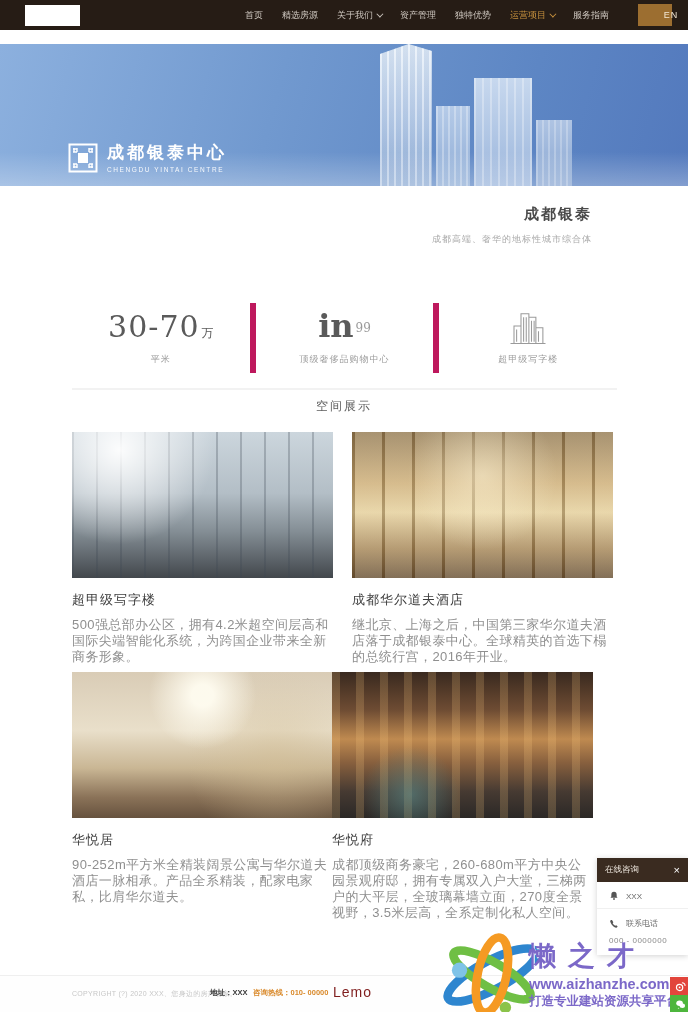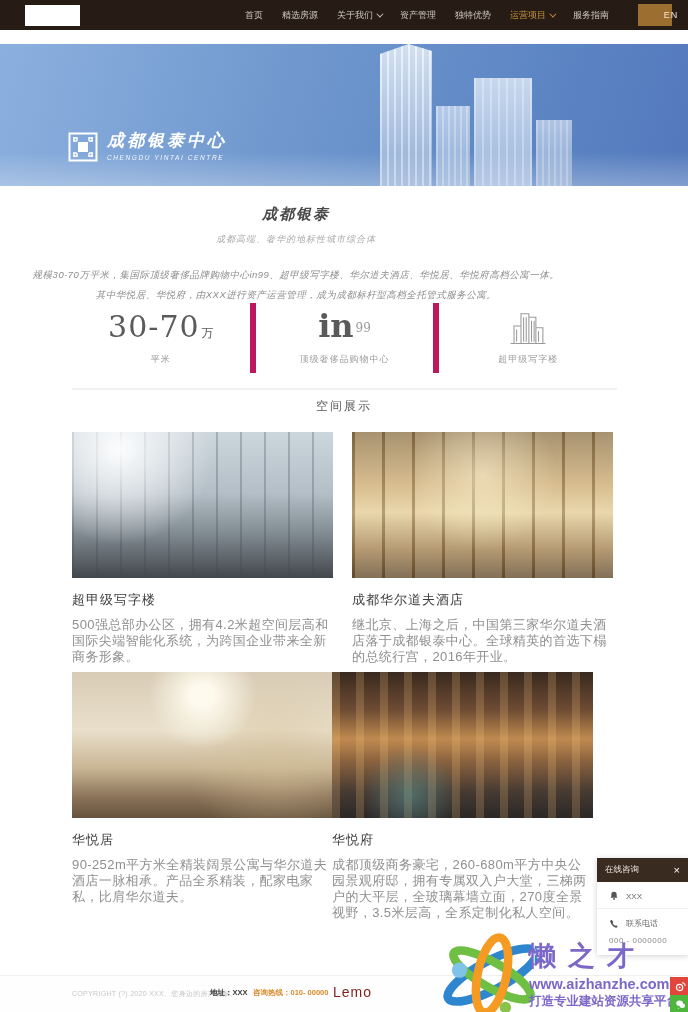--- a/index.html
+++ b/index.html
@@ -23,27 +23,27 @@
   .bldg-main { left:380px; top:0; height:142px; width:52px;
     background:repeating-linear-gradient(90deg,rgba(255,255,255,.38) 0 2px,rgba(120,150,190,.15) 2px 7px),linear-gradient(180deg,#e3edf8 0%,#b9cde9 55%,#93b0d8 100%);
     clip-path:polygon(0 7%,55% 0,100% 5%,100% 100%,0 100%); }
   .bldg-r1 { left:436px; width:34px; height:80px;
     background:repeating-linear-gradient(90deg,rgba(255,255,255,.3) 0 2px,transparent 2px 6px),linear-gradient(180deg,#b6cbe8,#8fadd6); }
   .bldg-r2 { left:474px; width:58px; height:108px;
     background:repeating-linear-gradient(90deg,rgba(255,255,255,.3) 0 2px,transparent 2px 8px),linear-gradient(180deg,#c7d8ee,#9cb6dc); }
   .bldg-r3 { left:536px; width:36px; height:66px;
     background:repeating-linear-gradient(90deg,rgba(255,255,255,.25) 0 2px,transparent 2px 6px),linear-gradient(180deg,#afc4e3,#8aa7d2); }
   .hero-haze { position:absolute; bottom:0; left:0; width:100%; height:34px; background:linear-gradient(180deg,rgba(255,255,255,0),rgba(255,255,255,.28)); }
-  .hero-brand { position:absolute; left:68px; top:88px; display:flex; align-items:flex-start; gap:9px; color:#fff;font-style:italic; }
+  .hero-brand { position:absolute; left:68px; top:99px; display:flex; align-items:flex-end; gap:9px; color:#fff; }
   .hero-mark { width:30px; height:30px; flex:0 0 auto; }
   .hero-title { font-size:17px; font-weight:bold; letter-spacing:3px; line-height:1.1; }
   .hero-sub { font-size:6.5px; letter-spacing:1.6px; margin-top:3px; opacity:.92; }
 
   
-  .intro { position:absolute; top:205px; left:0; width:592px; text-align:center;font-style:italic; }
+  .intro { position:absolute; top:205px; left:0; width:592px; text-align:right; }
   .intro-title { font-size:15px; font-weight:600; color:#4a4a4a; letter-spacing:2px; }
   .intro-sub { font-size:9px; color:#a9a9a9; margin-top:9px; letter-spacing:1px; }
   .intro-paras { margin-top:19px; font-size:9.5px; color:#8d8d8d; line-height:20px; letter-spacing:.5px; }
 
   
   .stats { position:absolute; top:303px; left:72px; width:545px; height:70px; display:flex; }
   .stat { flex:1; text-align:center; position:relative; }
   .stat + .stat { border-left:6px solid #be185d; }
   .stat-value { height:46px; display:flex; align-items:center; justify-content:center; color:#5a5a5a; font-family:"DejaVu Serif","Liberation Serif",serif; }
   .stat-num { font-size:30px; letter-spacing:1px; }
@@ -167,24 +167,20 @@
       <div>
         <div class="hero-title">成都银泰中心</div>
         <div class="hero-sub">CHENGDU YINTAI CENTRE</div>
       </div>
     </div>
   </div>
 
   <div class="intro">
     <div class="intro-title">成都银泰</div>
     <div class="intro-sub">成都高端、奢华的地标性城市综合体</div>
-    <div class="intro-paras">
-      <div>规模30-70万平米，集国际顶级奢侈品牌购物中心in99、超甲级写字楼、华尔道夫酒店、华悦居、华悦府高档公寓一体。</div>
-      <div>其中华悦居、华悦府，由XXX进行资产运营管理，成为成都标杆型高档全托管式服务公寓。</div>
-    </div>
   </div>
 
   <div class="stats">
     <div class="stat">
       <div class="stat-value">
         <span class="stat-num">30-70</span>
         <span class="stat-unit">万</span>
       </div>
       <div class="stat-label">平米</div>
     </div>

